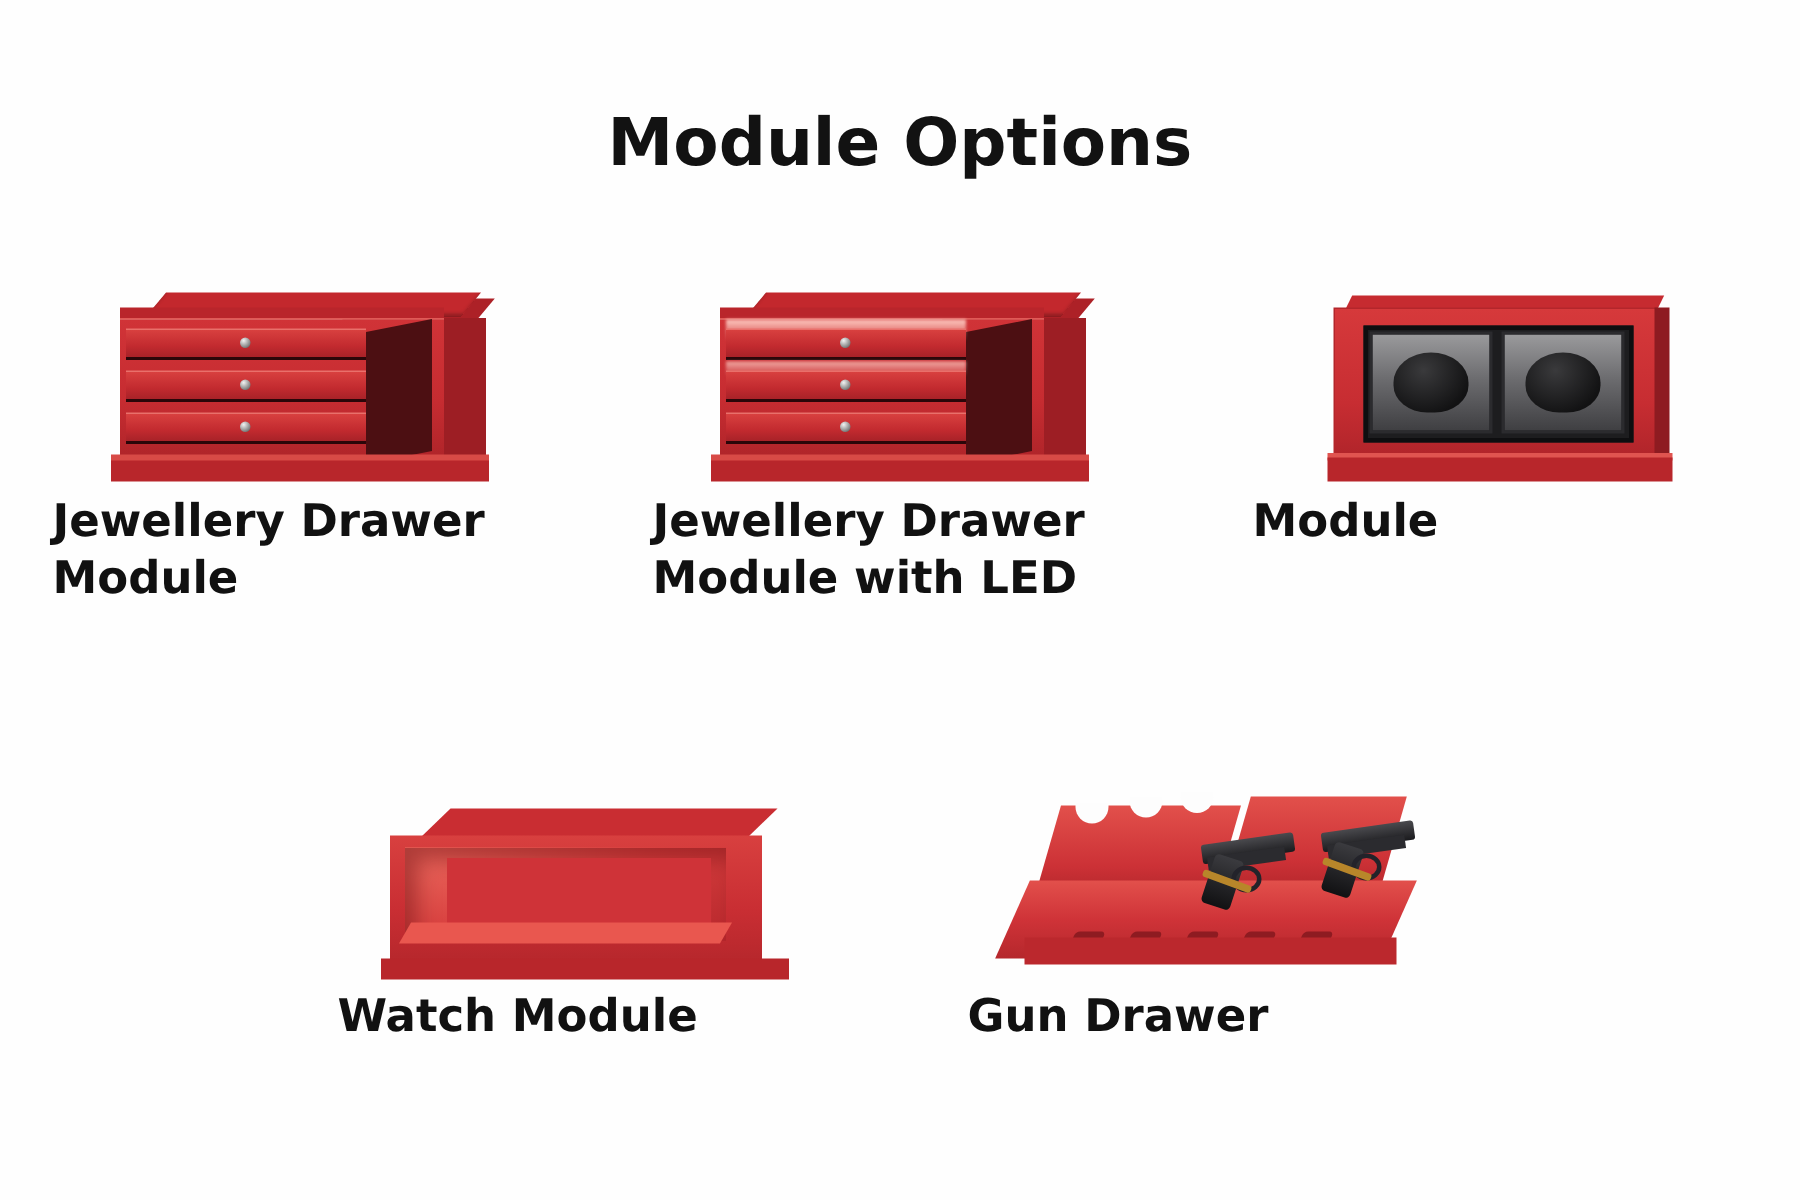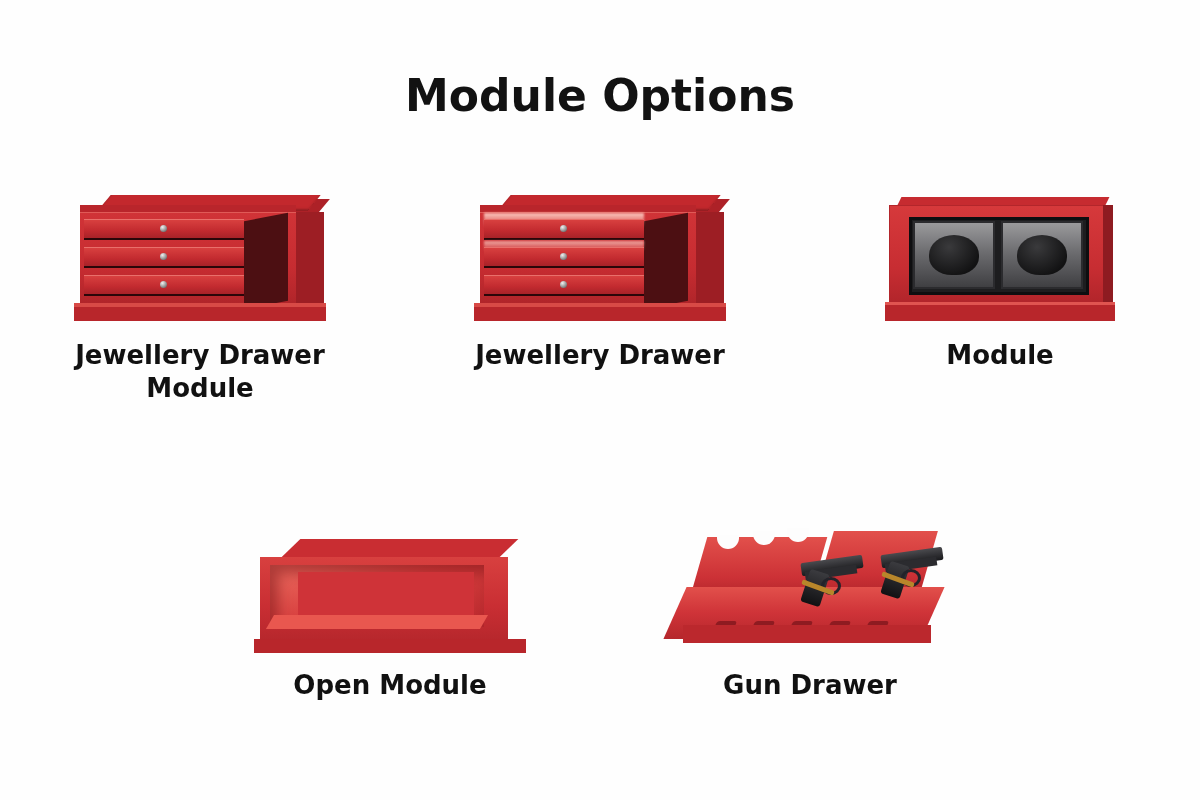--- a/index.html
+++ b/index.html
@@ -53,23 +53,22 @@
 
   .art {
     height: 145px;
     width: 300px;
     position: relative;
     display: flex;
     align-items: flex-end;
     justify-content: center;
   }
   .caption {
-    margin-top: 14px;
-    text-align: center;
-    font-size: 26px;
+    margin-top: 4px;
+    font-size: 30px;
     font-weight: bold;
     color: #111111;
     line-height: 1.28;
     width: 330px;
     font-family: "DejaVu Sans", sans-serif;
   }
   .caption .line { display: block; }
   
   .front {
     position: absolute;
@@ -426,20 +425,21 @@
             </div>
           <div class="drawer d3">
               <div class="knob"></div>
             </div>
           <div class="basetop"></div>
           <div class="base"></div>
         </div>
       </div>
       <div class="caption">
         <span class="line">Jewellery Drawer</span>
+        <span class="line">Module with LED</span>
       </div>
     </div>
 
     <div class="cell">
       <div class="art">
         <div class="ww">
           <div class="shellTop"></div>
           <div class="shell"></div>
           <div class="shellRight"></div>
           <div class="inner"></div>
@@ -467,21 +467,21 @@
         <div class="om">
           <div class="top"></div>
           <div class="front"></div>
           <div class="cavity"></div>
           <div class="cavityBack"></div>
           <div class="baseInner"></div>
           <div class="base"></div>
         </div>
       </div>
       <div class="caption">
-        <span class="line">Open Module</span>
+        <span class="line">Watch Module</span>
       </div>
     </div>
 
     <div class="cell">
       <div class="art">
         <div class="gh">
           <div class="riser"></div>
           <div class="riser2"></div>
 
           <div class="notch" style="left:42px; top:6px;"></div>

